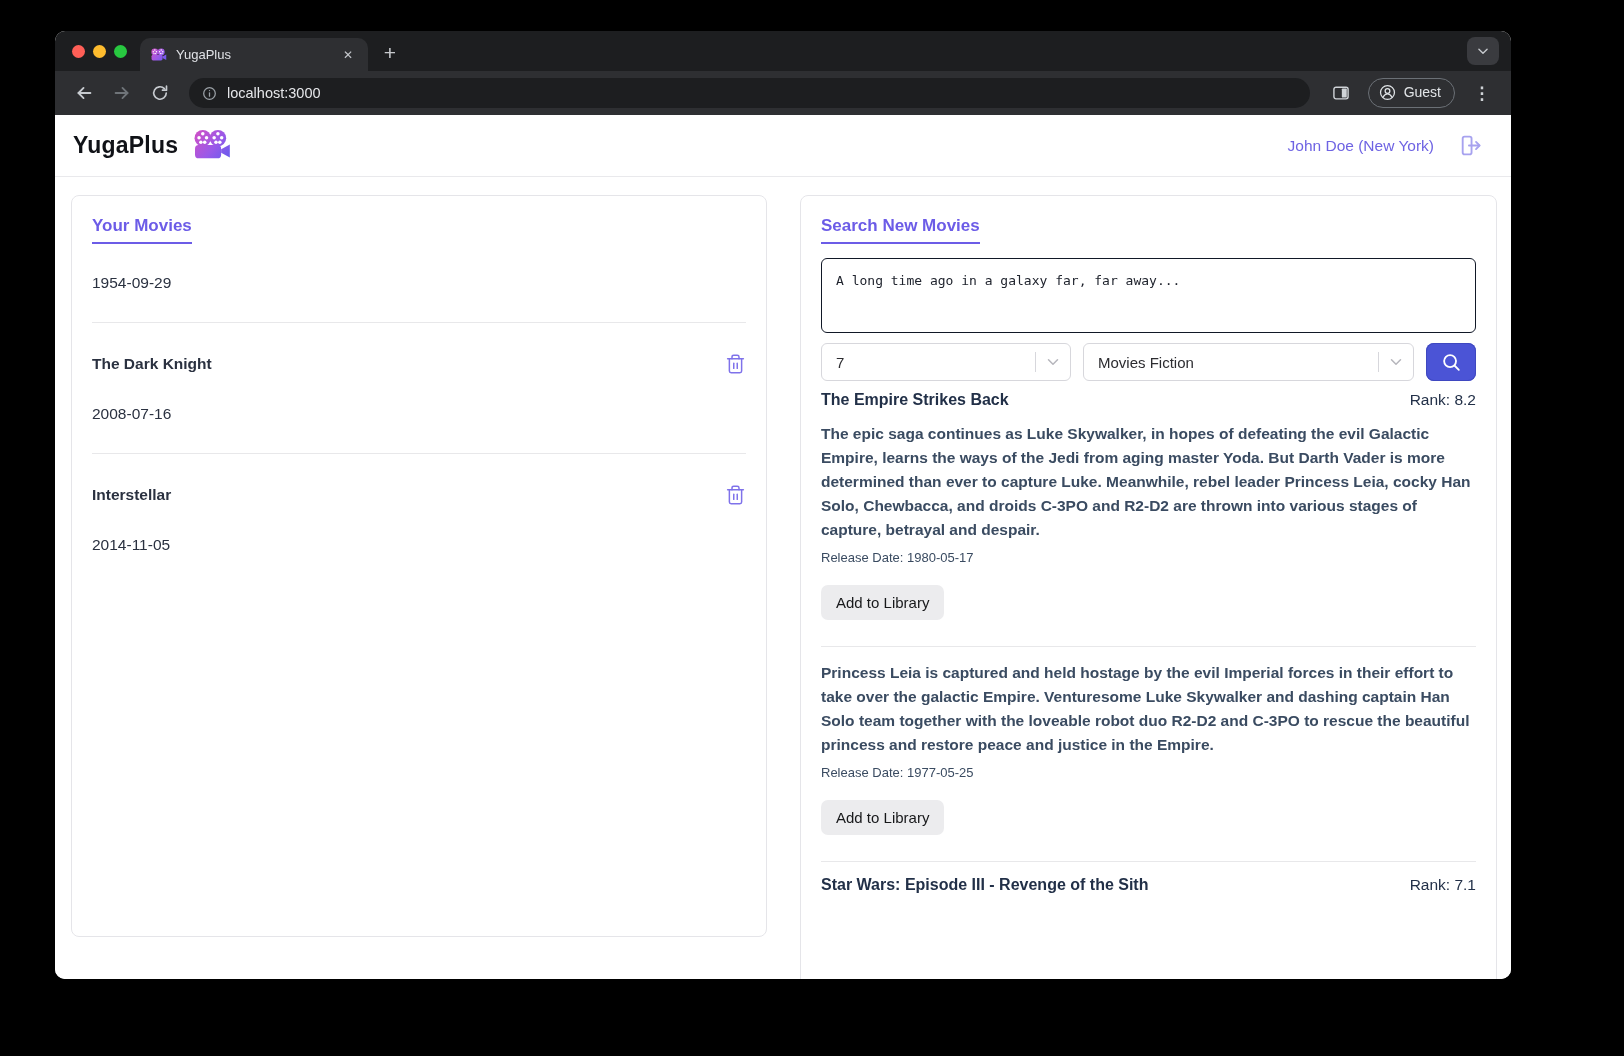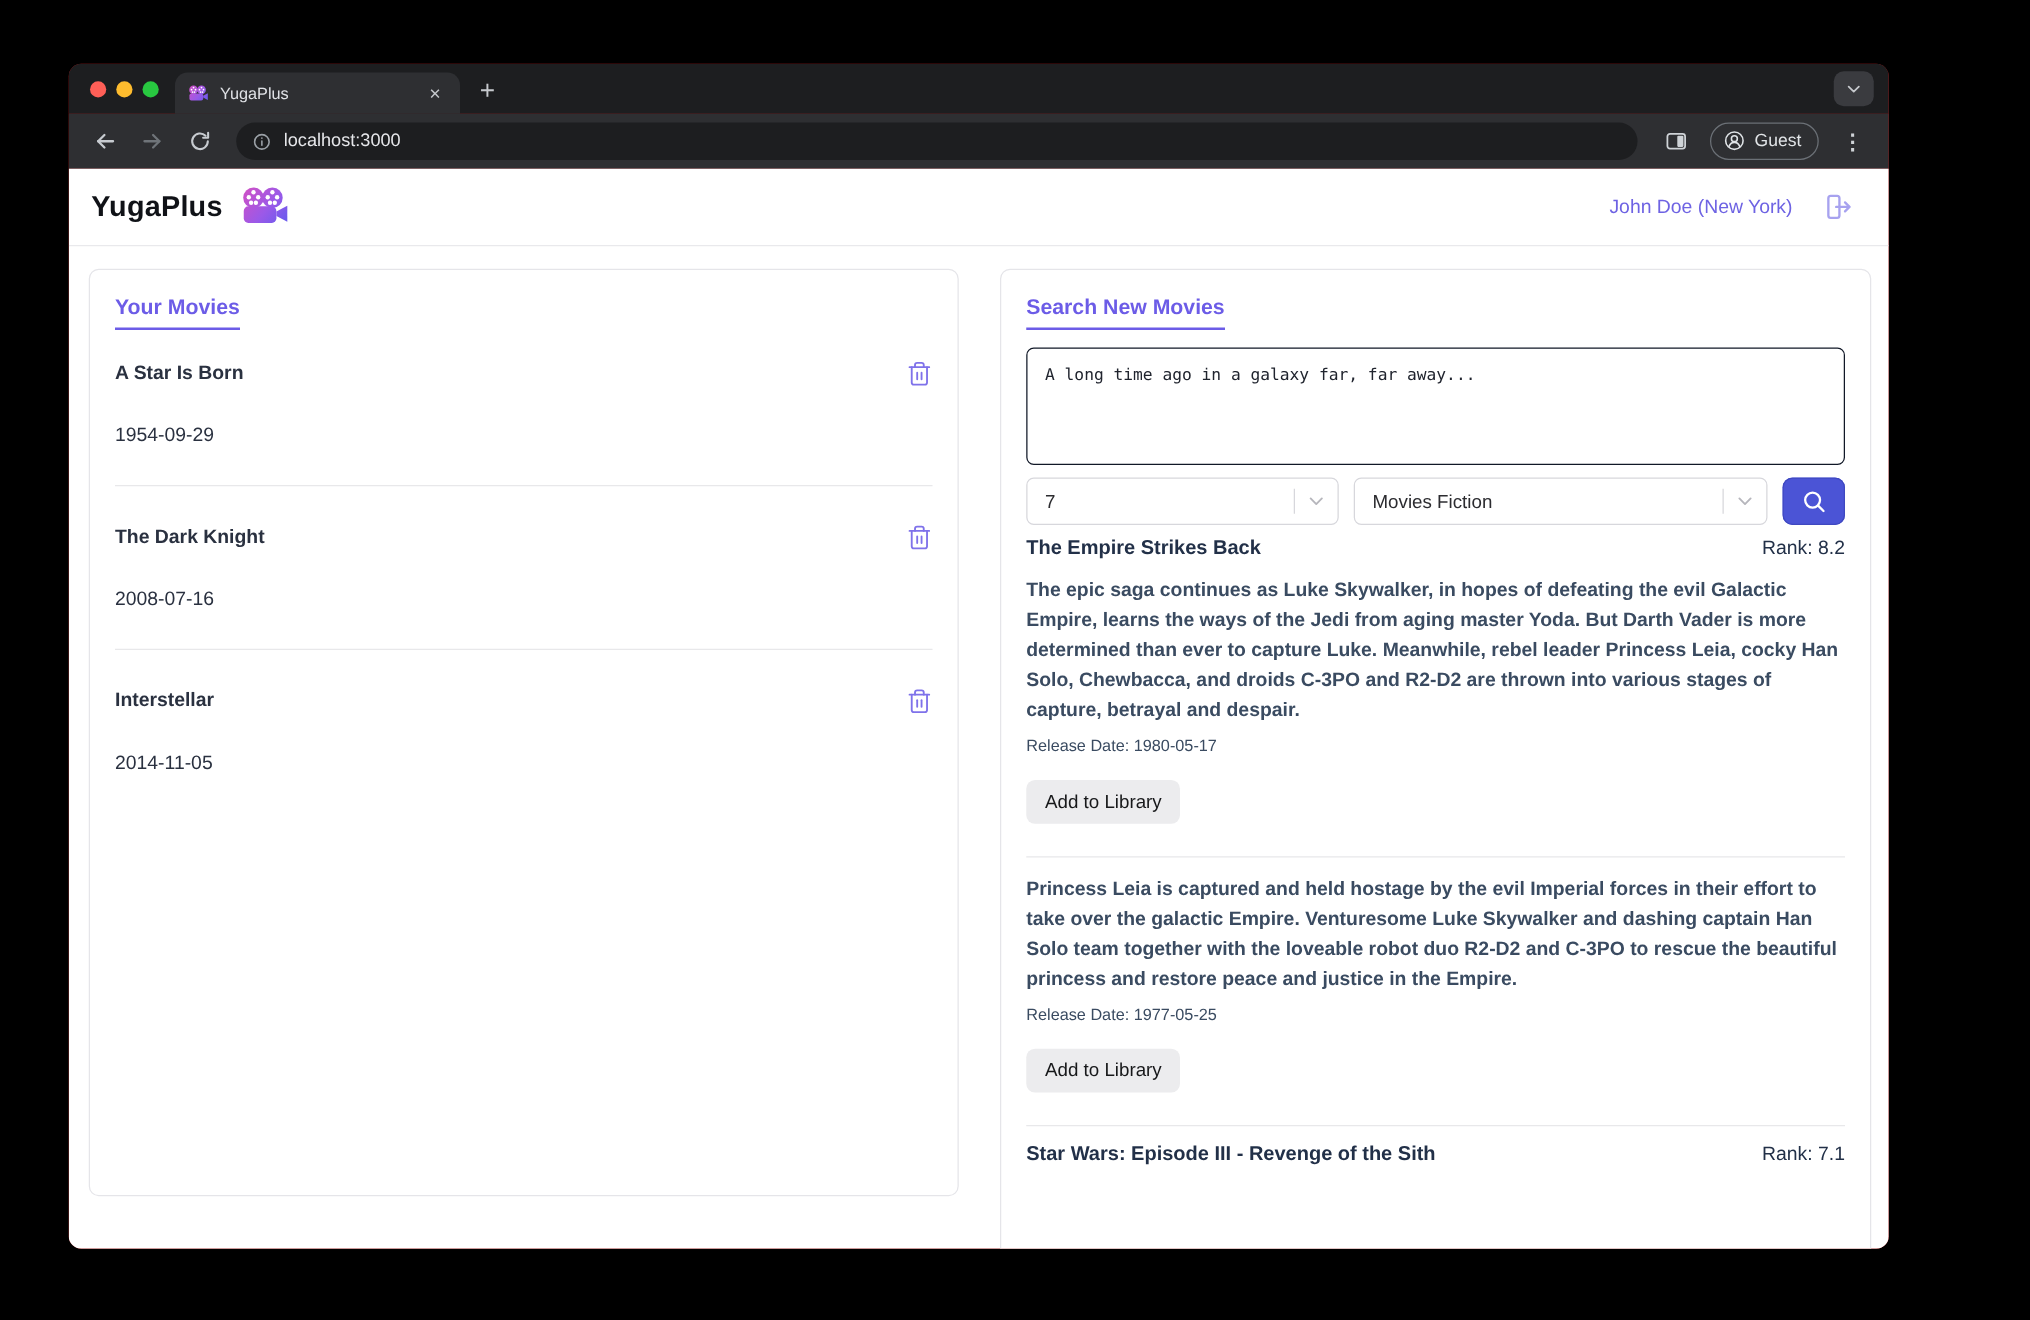--- a/index.html
+++ b/index.html
@@ -1,19 +1,19 @@
 <!DOCTYPE html>
 <html><head>
 <meta charset="utf-8">
 <style>
   * { margin:0; padding:0; box-sizing:border-box; }
   html,body { width:1624px; height:1056px; background:#000; font-family:"Liberation Sans","DejaVu Sans",sans-serif; }
 
-  .window{ position:absolute; left:55px; top:51px; width:1456px; height:948px;
-           border-radius:10px; overflow:hidden; background:#b91c1c; }
+  .window{ position:absolute; left:55px; top:31px; width:1456px; height:948px;
+           border-radius:10px; overflow:hidden; background:#ffffff; }
 
   
   .tabstrip{ position:relative; height:40px; background:#1d1e20; }
   .traffic{ position:absolute; left:17px; top:14px; display:flex; gap:8px; }
   .tl{ width:13px; height:13px; border-radius:50%; border:none; }
   .tl.red{ background:#ff5f57; } .tl.yellow{ background:#febc2e; } .tl.green{ background:#28c840; }
   .tab{ position:absolute; left:85px; top:7px; width:228px; height:33px; background:#2e2f32;
         border-radius:10px 10px 0 0; display:flex; align-items:center; padding:0 10px; }
   .tab .title{ flex:1; margin-left:9px; font-size:13px; color:#e0e2e6; white-space:nowrap; overflow:hidden; }
   .tab .close{ background:none; border:none; color:#c4c7cb; font-size:12px; width:20px; height:20px;
@@ -52,21 +52,21 @@
 
   
   .movie-row{ display:flex; justify-content:space-between; align-items:center; }
   .movie-row.first{ margin-top:24px; }
   .m-title{ font-size:15.5px; font-weight:700; color:#2a3140; }
   .m-date{ margin-top:30px; font-size:15.5px; color:#2a3140; }
   .lib-divider{ border:none; border-top:1px solid #e8e8ea; margin:30px 0; }
   .trash{ background:none; border:none; display:flex; }
 
   
-  .query{ display:block; width:100%; height:94px; margin-top:14px; resize:none;
+  .query{ display:block; width:100%; height:75px; margin-top:14px; resize:none;
           border:1.5px solid #111827; border-radius:6px; padding:12px 14px;
           font-family:"DejaVu Sans Mono","Liberation Mono",monospace; font-size:13px; color:#20242e;
           line-height:1.5; outline:none; background:#fff; }
   .controls{ display:flex; gap:12px; margin-top:10px; }
   .select{ height:38px; border:1px solid #d7d7dc; border-radius:6px; background:#fff;
            display:flex; align-items:center; cursor:default; }
   .select .val{ flex:1; padding:0 14px; font-size:15px; color:#2c2c30; }
   .select .sep{ width:1px; height:20px; background:#d7d7dc; }
   .select .chevbox{ width:34px; display:flex; align-items:center; justify-content:center; }
   .select.rank{ width:250px; flex:none; }
@@ -229,32 +229,20 @@
             </svg>
         </button>
       </div>
     </div>
 
     <div class="main">
 
       <section class="card library">
         <span class="panel-title">Your Movies</span>
 
-        <div class="movie-row first">
-          <span class="m-title">A Star Is Born</span>
-          <button class="trash">
-            <svg width="21" height="22" viewBox="0 0 24 24" fill="none" stroke="#7f72ea" stroke-width="1.7" stroke-linecap="round" stroke-linejoin="round">
-                <path d="M3 6h18"></path>
-                <path d="M19 6v14a2 2 0 0 1-2 2H7a2 2 0 0 1-2-2V6"></path>
-                <path d="M8 6V4a2 2 0 0 1 2-2h4a2 2 0 0 1 2 2v2"></path>
-                <line x1="10" y1="11" x2="10" y2="17"></line>
-                <line x1="14" y1="11" x2="14" y2="17"></line>
-              </svg>
-          </button>
-        </div>
         <div class="m-date">1954-09-29</div>
         <hr class="lib-divider">
 
         <div class="movie-row">
           <span class="m-title">The Dark Knight</span>
           <button class="trash">
             <svg width="21" height="22" viewBox="0 0 24 24" fill="none" stroke="#7f72ea" stroke-width="1.7" stroke-linecap="round" stroke-linejoin="round">
                 <path d="M3 6h18"></path>
                 <path d="M19 6v14a2 2 0 0 1-2 2H7a2 2 0 0 1-2-2V6"></path>
                 <path d="M8 6V4a2 2 0 0 1 2-2h4a2 2 0 0 1 2 2v2"></path>

